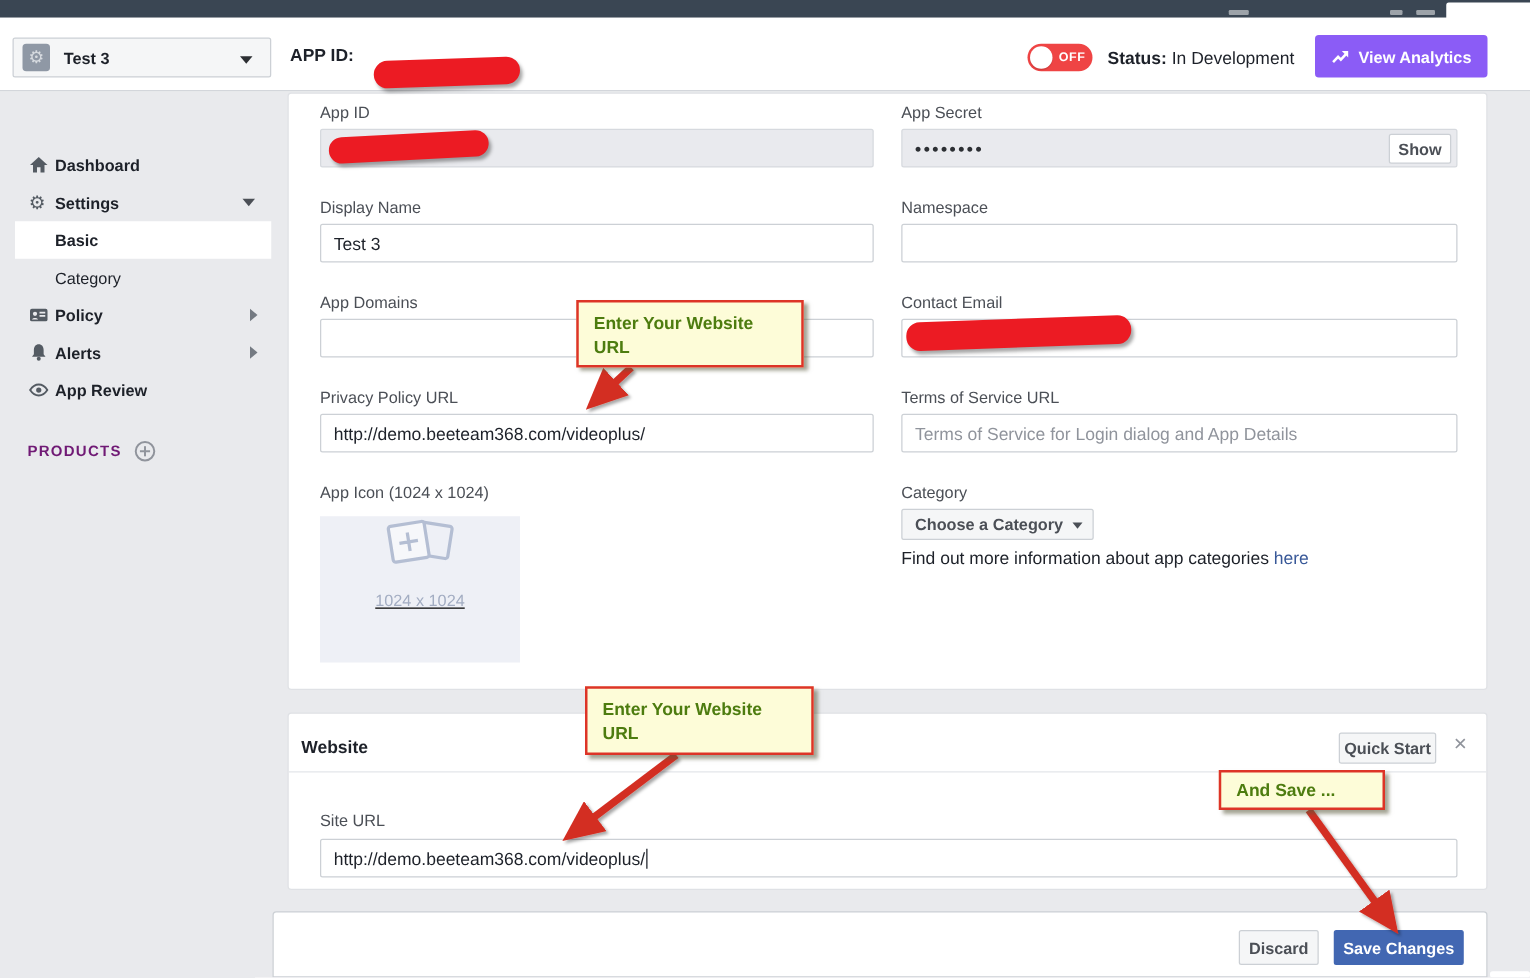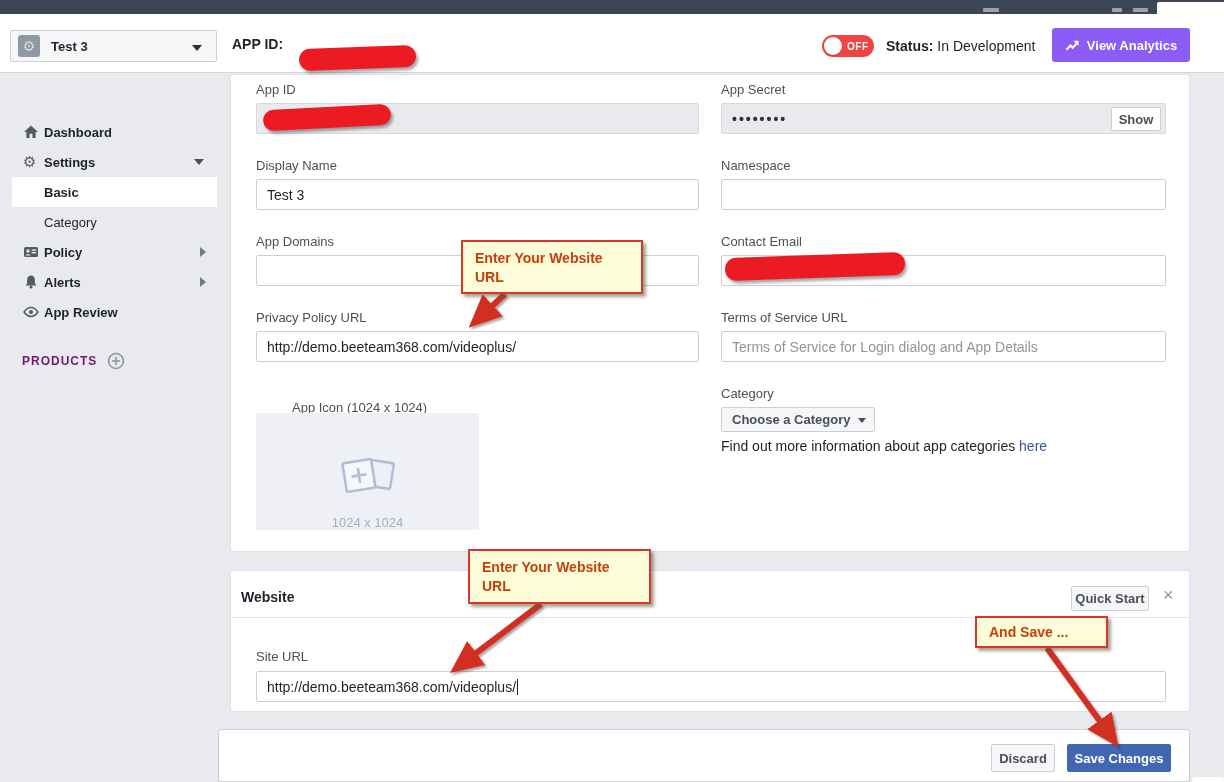--- a/index.html
+++ b/index.html
@@ -46,21 +46,21 @@
   .f-label { position:absolute; font-size:13px; color:#4b4f56; }
   .f-input { position:absolute; height:31px; background:#fff; border:1px solid #ccd0d5; border-radius:2px; font-size:14px; color:#1d2129; display:flex; align-items:center; padding:0 10px; }
   .f-input.disabled { background:#e9eaee; border-color:#d6d9de; }
   .f-input .ph { color:#90949c; }
   .colL { left:25px; width:443px; }
   .colR { left:490px; width:445px; }
 
   #secret-dots { font-size:14px; font-weight:bold; letter-spacing:2px; color:#2c2f33; }
   #show-btn { position:absolute; right:4px; top:3px; width:50px; height:24px; background:#fff; border:1px solid #ccd0d5; border-radius:2px; font-size:13px; font-weight:bold; color:#4b4f56; display:flex; align-items:center; justify-content:center; cursor:pointer; }
 
-  #appicon-box { position:absolute; left:25px; top:338px; width:223px; height:117px; background:#eef0f6; display:flex; flex-direction:column; align-items:center; justify-content:flex-end; gap:8px; cursor:pointer; }
+  #appicon-box { position:absolute; left:25px; top:338px; width:160px; height:117px; background:#eef0f6; display:flex; flex-direction:column; align-items:center; justify-content:flex-start; gap:8px; cursor:pointer;text-decoration:underline; }
   #appicon-box .dim { font-size:13px; color:#a3adc2; }
 
   #category-btn { position:absolute; left:490px; top:332px; height:25px; padding:0 24px 0 10px; background:#f5f6f7; border:1px solid #ccd0d5; border-radius:2px; font-size:13px; font-weight:bold; color:#4b4f56; display:flex; align-items:center; cursor:pointer; }
   #category-btn .caret { position:absolute; right:8px; top:10px; width:0; height:0; border-left:4px solid transparent; border-right:4px solid transparent; border-top:5px solid #4b4f56; }
   #category-info { position:absolute; left:490px; top:363px; font-size:14px; color:#1d2129; }
   #category-info .lnk { color:#385898; cursor:pointer; }
 
   
   #website-title { position:absolute; left:10px; top:18px; font-size:14px; font-weight:bold; color:#1d2129; }
   #quickstart-btn { position:absolute; left:840px; top:15px; width:78px; height:25px; background:#f5f6f7; border:1px solid #ccd0d5; border-radius:2px; font-size:13px; font-weight:bold; color:#4b4f56; display:flex; align-items:center; justify-content:center; cursor:pointer; }
@@ -77,21 +77,21 @@
   #corner-box { position:absolute; left:1192px; top:777px; width:32px; height:5px; background:#fff; border-radius:2px; z-index:4; }
 
   
   .redact { position:absolute; background:#ec1b23; border-radius:11px; box-shadow:2px 3px 3px rgba(0,0,0,.35); z-index:10; }
   #redact-header { left:299px; top:33px; width:117px; height:22px; transform:rotate(-2deg); }
   #redact-appid { left:262px; top:106px; width:128px; height:21px; transform:rotate(-3deg); }
   #redact-email { left:724px; top:254px; width:180px; height:23px; transform:rotate(-2deg); }
 
   
   #arrows { position:absolute; left:0; top:0; width:1224px; height:782px; z-index:40; pointer-events:none; }
-  .callout { position:absolute; background:#fdfcd8; border:2px solid #dd3427; box-shadow:3px 3px 3px rgba(90,90,60,.55); padding:7px 12px; font-size:14px; font-weight:bold; color:#c2410c; line-height:19px; z-index:45; }
+  .callout { position:absolute; background:#fdfcd8; border:2px solid #dd3427; box-shadow:3px 3px 3px rgba(90,90,60,.55); padding:7px 12px; font-size:14px; font-weight:bold; color:#4d7c0f; line-height:19px; z-index:45; }
   #callout-1 { left:461px; top:240px; width:182px; height:54px; }
   #callout-2 { left:468px; top:549px; width:183px; height:55px; }
   #callout-3 { left:975px; top:616px; width:133px; height:32px; padding-top:5px; }
 </style>
 </head>
 <body>
 
 <div id="page">
 
   <div id="navbar">
@@ -204,21 +204,21 @@
     <div class="f-label colL" style="top:235px;">Privacy Policy URL</div>
     <div class="f-input colL" style="top:256px;">
         <span>http://demo.beeteam368.com/videoplus/</span>
       </div>
 
     <div class="f-label colR" style="top:235px;">Terms of Service URL</div>
     <div class="f-input colR" style="top:256px;">
         <span class="ph">Terms of Service for Login dialog and App Details</span>
       </div>
 
-    <div class="f-label colL" style="top:325px;margin-left:36px;">App Icon (1024 x 1024)</div>
+    <div class="f-label colL" style="top:311px;">App Icon (1024 x 1024)</div>
     <div id="appicon-box">
       <svg width="62" height="52" viewBox="0 0 62 52">
         <g transform="rotate(9 40 26)">
             <rect x="28" y="6" width="26" height="26" rx="2" fill="#eef0f6" stroke="#b4bed3" stroke-width="2.6"></rect>
           </g>
         <g transform="rotate(-9 22 24)">
             <rect x="8" y="6" width="29" height="29" rx="2" fill="#f6f7fa" stroke="#b4bed3" stroke-width="2.6"></rect>
             <path d="M22.5 13 v15 M15 20.5 h15" stroke="#b4bed3" stroke-width="2.6"></path>
           </g>
       </svg>

